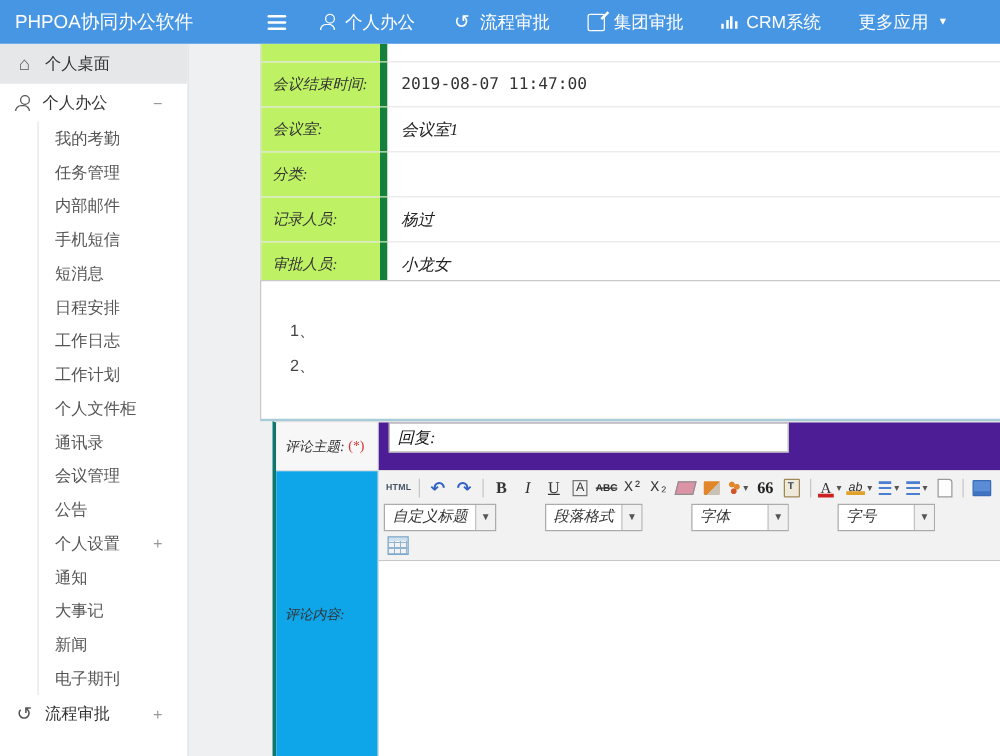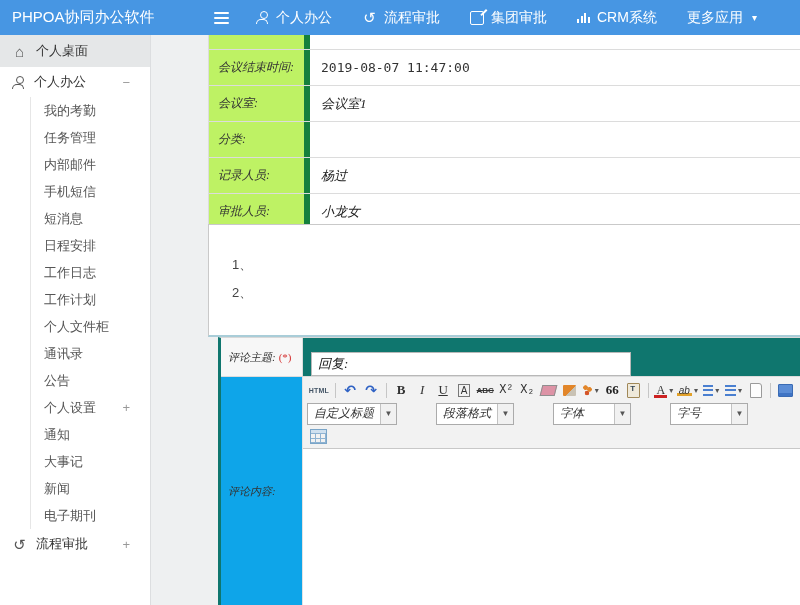--- a/index.html
+++ b/index.html
@@ -69,21 +69,21 @@
   
   .comment-panel{position:absolute;left:218px;top:337px;right:0;bottom:0;
                  border-left:3px solid #0f766e;border-top:1px solid #d8d8d8;
                  display:flex;flex-direction:column;background:#fff;}
   .cm-row1{display:flex;height:38px;border-bottom:1px solid #dcdcdc;}
   .cm-label{width:82px;background:#f7f7f7;border-right:1px solid #dcdcdc;
             display:flex;align-items:center;justify-content:flex-start;padding-left:7px;
             box-sizing:border-box;font-family:"Liberation Serif","DejaVu Serif",serif;
             font-style:italic;font-size:11px;color:#333;gap:3px;white-space:nowrap;}
   .req{color:#d43030;font-style:normal;font-size:11px;}
-  .cm-subject-cell{flex:1;display:flex;align-items:flex-end;background:#0f766e;}
+  .cm-subject-cell{flex:1;display:flex;align-items:flex-start;background:#4c1d95;}
   .subject-input{margin-left:8px;width:306px;height:22px;border:1px solid #b8b8b8;
                  padding:0 6px;font-family:"Liberation Serif","DejaVu Serif",serif;
                  font-style:italic;font-size:13px;color:#111;outline:none;}
   .cm-row2{flex:1;display:flex;min-height:0;}
   .cm-label2{width:82px;background:#0ea5e9;border-right:1px solid #e2e2e2;
              display:flex;align-items:center;padding-left:7px;box-sizing:border-box;
              font-family:"Liberation Serif","DejaVu Serif",serif;font-style:italic;
              font-size:11px;color:#333;}
   .editor{flex:1;display:flex;flex-direction:column;min-width:0;}
 
@@ -219,20 +219,23 @@
     <div class="s-item l1">
       <span>工作计划</span>
     </div>
     <div class="s-item l1">
       <span>个人文件柜</span>
     </div>
     <div class="s-item l1">
       <span>通讯录</span>
     </div>
     <div class="s-item l1">
+      <span>会议管理</span>
+    </div>
+    <div class="s-item l1">
       <span>公告</span>
     </div>
     <div class="s-item l1">
       <span>个人设置</span>
       <span class="s-toggle">+</span>
     </div>
     <div class="s-item l1">
       <span>通知</span>
     </div>
     <div class="s-item l1">

